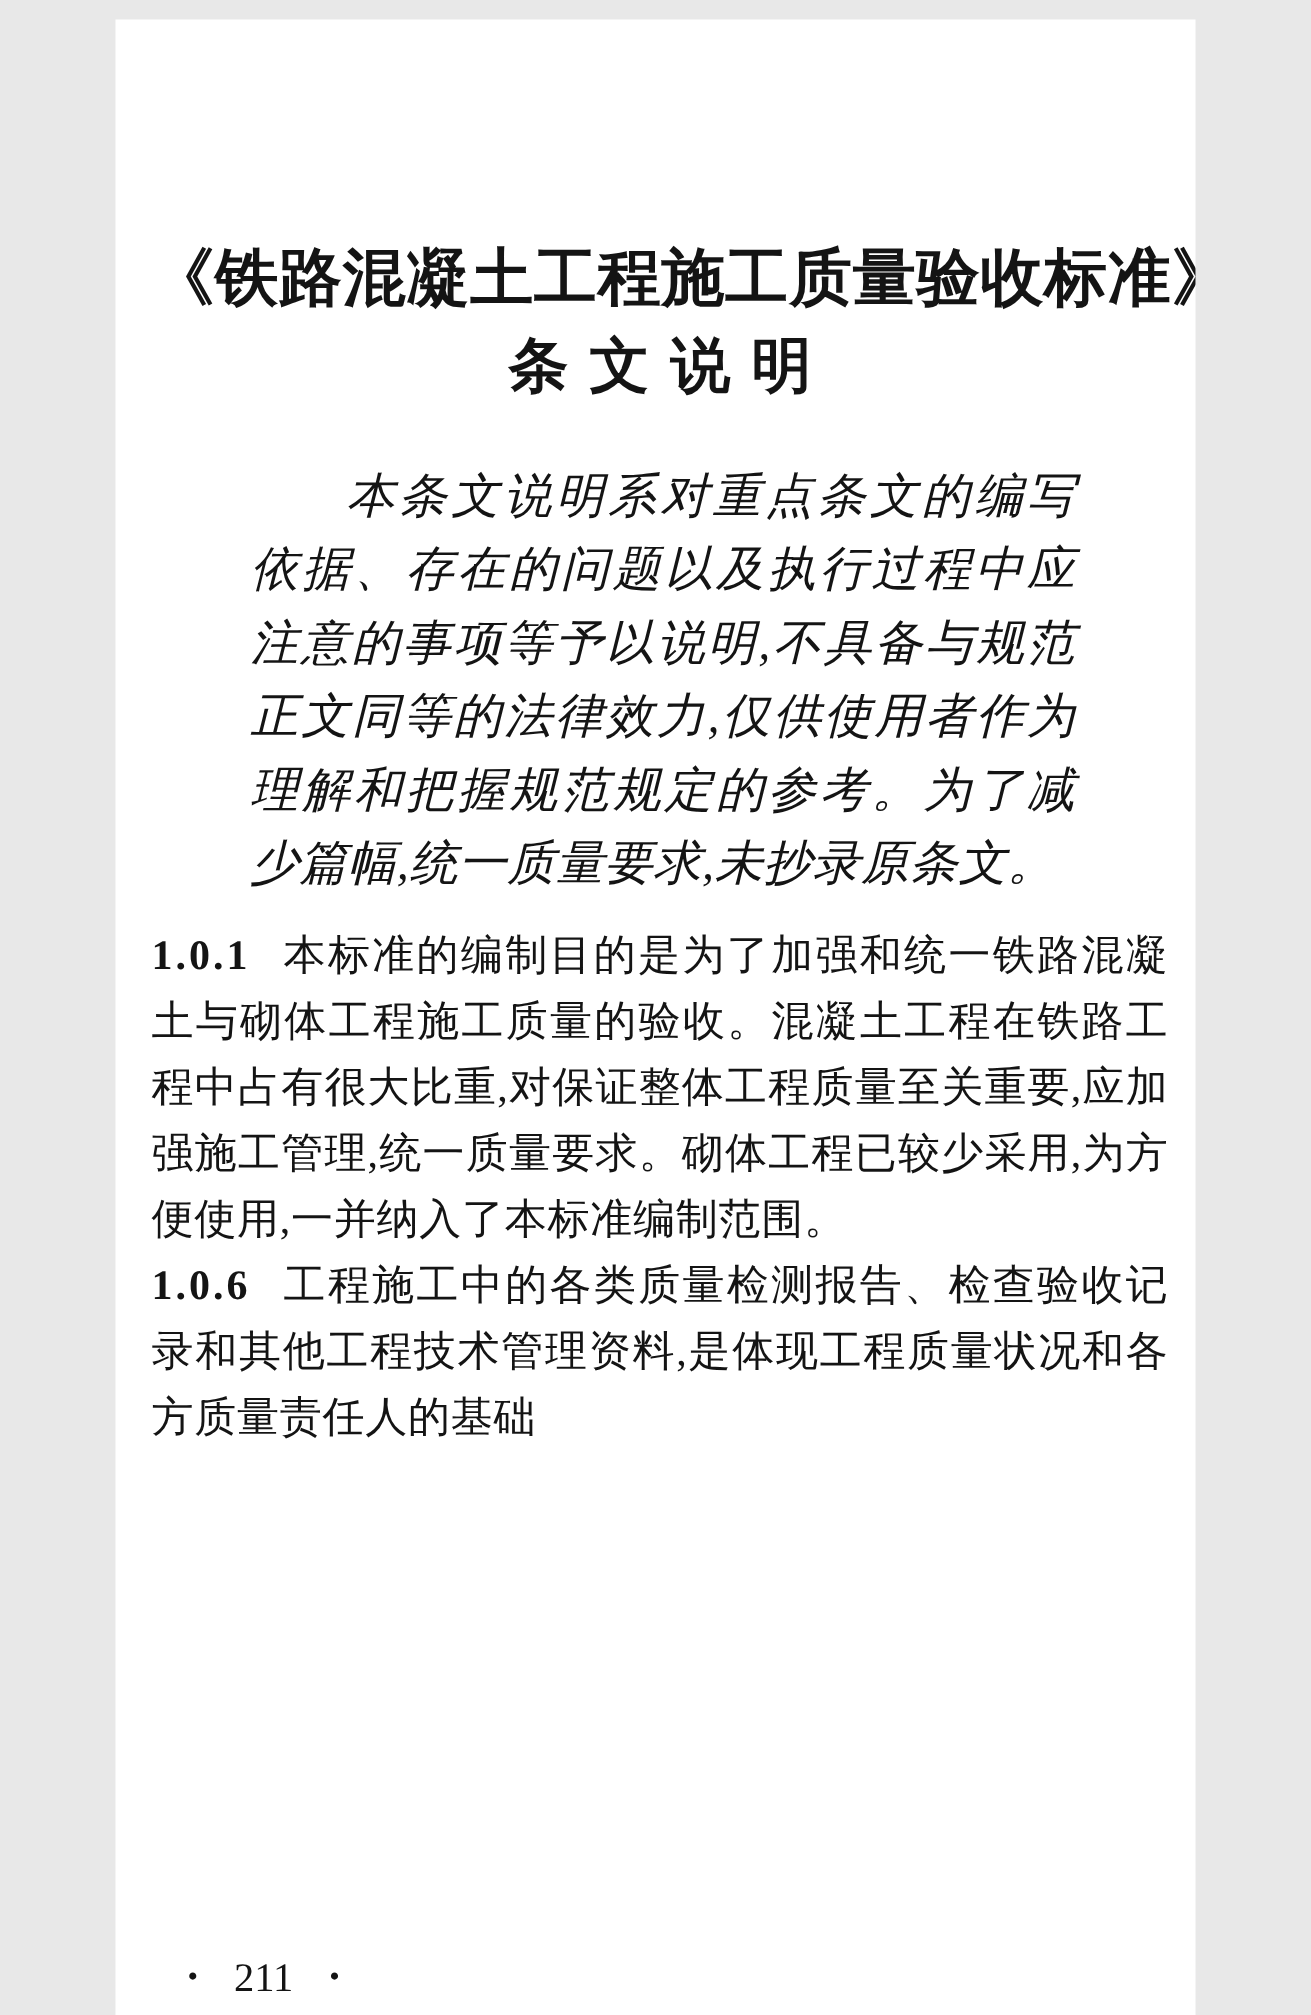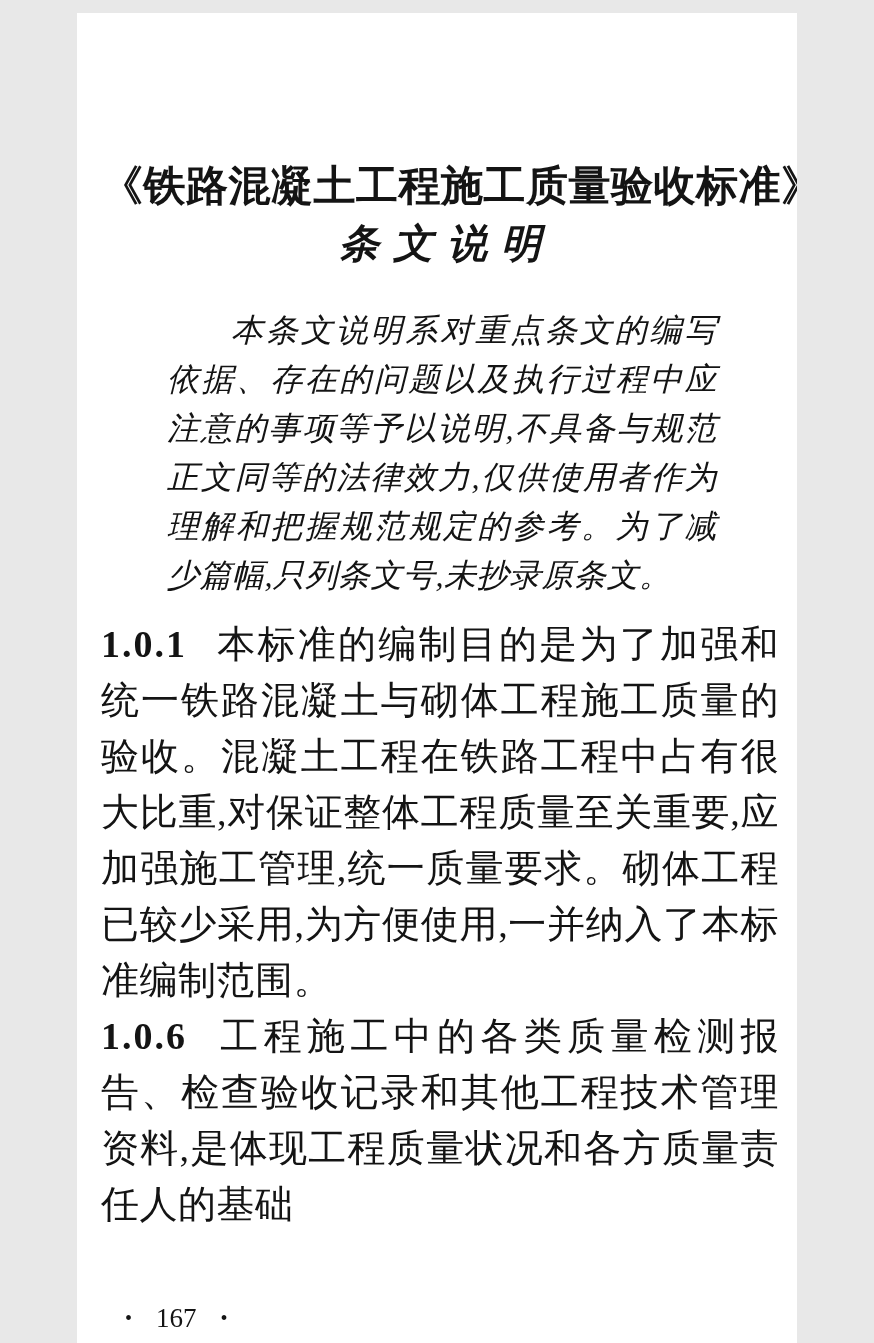--- a/index.html
+++ b/index.html
@@ -30,38 +30,37 @@
     white-space: nowrap;
   }
   .doc-subtitle {
     margin: 6px 0 0 0;
     text-align: center;
     font-size: 40px;
     font-weight: 600;
     letter-spacing: 0.35em;
     text-indent: 0.35em; 
     line-height: 1.2;
-    font-style: italic;
   }
   .preamble {
     margin: 38px 62px 0 66px;
     font-size: 32px;
     line-height: 49px;
     font-style: italic; 
     text-align: justify;
     text-indent: 2em;
     letter-spacing: 0.5px;
   }
   .body-text {
     margin-top: 16px;
   }
   .body-para {
     margin: 0;
-    font-size: 38px;
-    line-height: 56px;
+    font-size: 28px;
+    line-height: 44px;
     text-align: justify;
     letter-spacing: 0.5px;
   }
   .sec-num {
     font-weight: 700;
     margin-right: 0.75em;
     letter-spacing: 2px;
   }
   .page-footer {
     position: absolute;
@@ -79,31 +78,31 @@
 </style>
 </head>
 <body>
 
 <div class="page">
 
   <h1 class="doc-title">《铁路混凝土工程施工质量验收标准》</h1>
 
   <h2 class="doc-subtitle">条文说明</h2>
 
-  <p class="preamble">本条文说明系对重点条文的编写依据、存在的问题以及执行过程中应注意的事项等予以说明,不具备与规范正文同等的法律效力,仅供使用者作为理解和把握规范规定的参考。为了减少篇幅,只列条文号,未抄录原条文。</p>
+  <p class="preamble">本条文说明系对重点条文的编写依据、存在的问题以及执行过程中应注意的事项等予以说明,不具备与规范正文同等的法律效力,仅供使用者作为理解和把握规范规定的参考。为了减少篇幅,统一质量要求,未抄录原条文。</p>
 
   <div class="body-text">
 
     <p class="body-para"><span class="sec-num">1.0.1</span><span>本标准的编制目的是为了加强和统一铁路混凝土与砌体工程施工质量的验收。混凝土工程在铁路工程中占有很大比重,对保证整体工程质量至关重要,应加强施工管理,统一质量要求。砌体工程已较少采用,为方便使用,一并纳入了本标准编制范围。</span></p>
 
 
 
     <p class="body-para"><span class="sec-num">1.0.6</span><span>工程施工中的各类质量检测报告、检查验收记录和其他工程技术管理资料,是体现工程质量状况和各方质量责任人的基础</span></p>
 
   </div>
 
   <div class="page-footer">
     <span class="dot">•</span>
-    <span class="num">167</span>
+    <span class="num">211</span>
     <span class="dot">•</span>
   </div>
 
 </div>
 
 </body></html>

